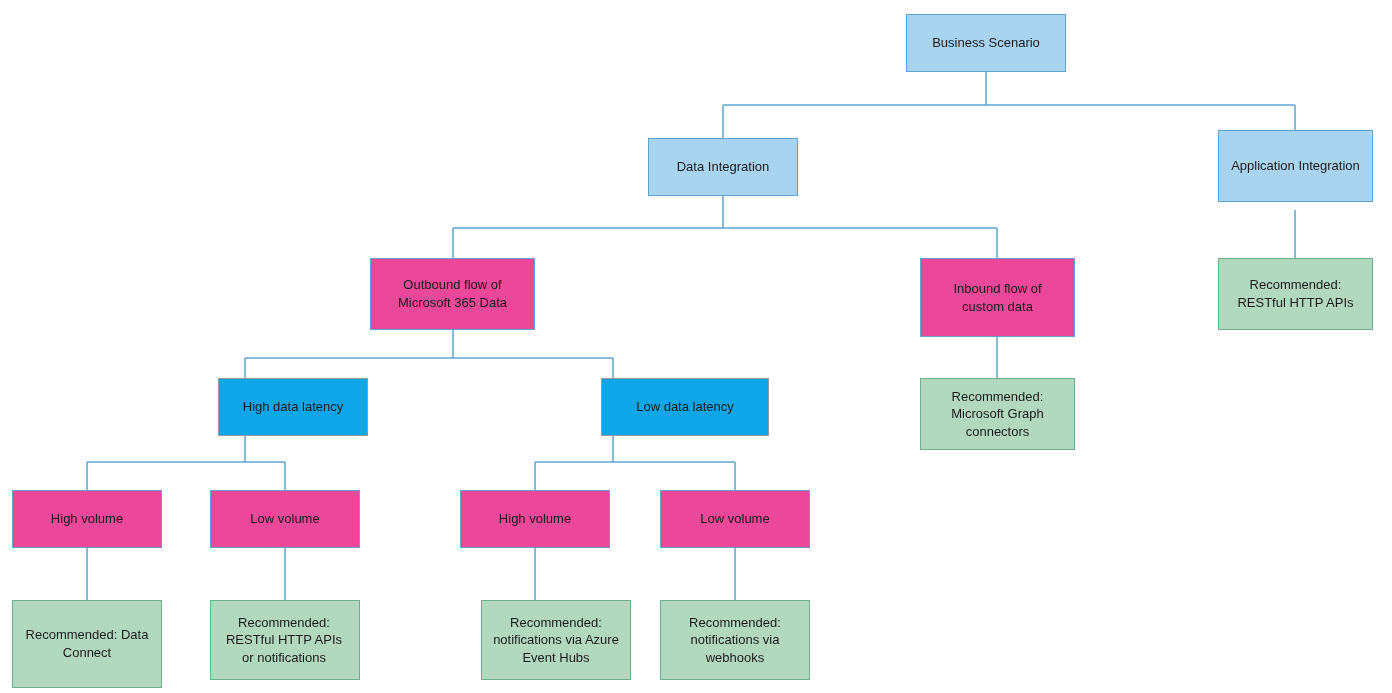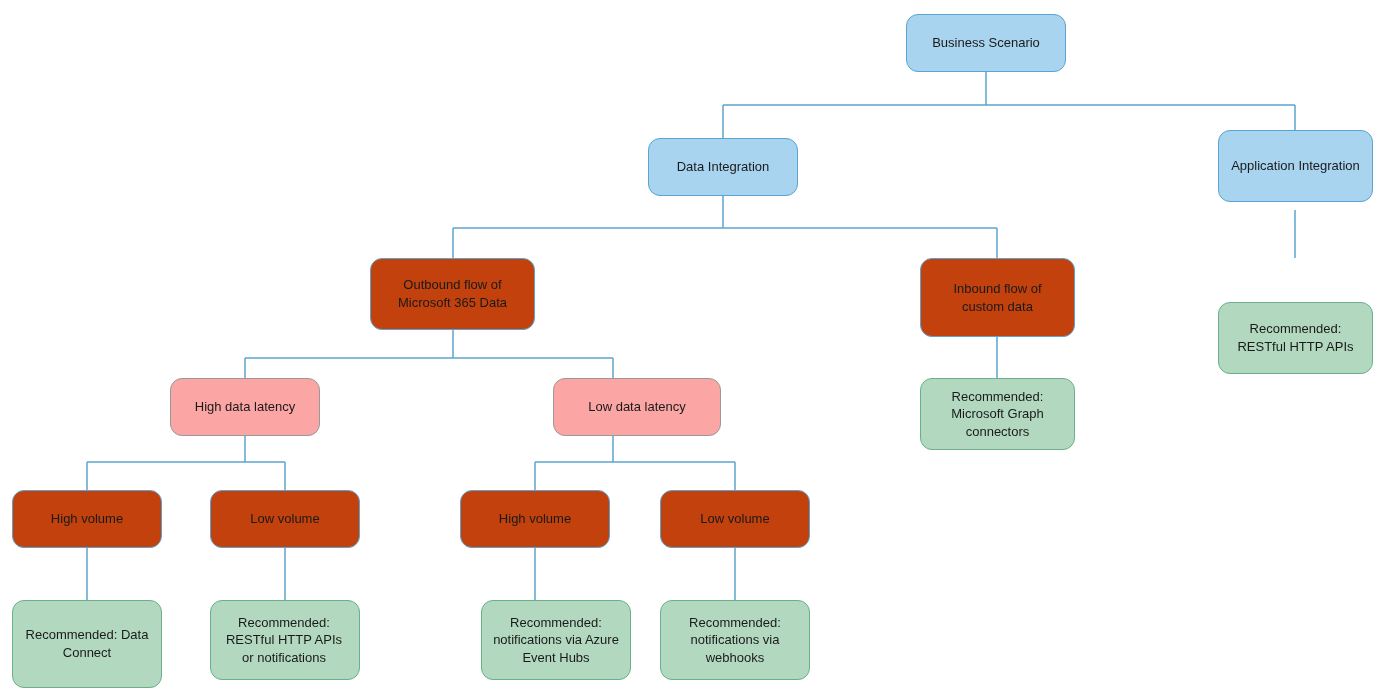--- a/index.html
+++ b/index.html
@@ -18,41 +18,42 @@
     }
     svg.connectors {
       position: absolute;
       top: 0; left: 0;
       width: 1392px;
       height: 693px;
       pointer-events: none;
     }
     .node {
       position: absolute;
-      border-radius: 12px;
+      border-radius: 0;
       display: flex;
       align-items: center;
       justify-content: center;
       text-align: center;
       padding: 8px 10px;
       line-height: 1.35;
       font-weight: 500;
     }
     .node-blue {
       background: #a8d4f0;
       border: 1.5px solid #5ba4cf;
       color: #1a1a1a;
     }
     .node-gray {
-      background: #fca5a5;
+      background: #0ea5e9;
       border: 1.5px solid #999;
       color: #1a1a1a;
+      margin-left: 48px;
     }
     .node-lightblue {
-      background: #c2410c;
+      background: #ec4899;
       border: 1.5px solid #5ba4cf;
       color: #1a1a1a;
     }
     .node-green {
       background: #b2d9c0;
       border: 1.5px solid #6ab08a;
       color: #1a1a1a;
     }
   </style>
 </head>
@@ -114,21 +115,21 @@
   </div>
 
   <div class="node node-lightblue" style="left:370px;top:258px;width:165px;height:72px;">
     <span>Outbound flow of Microsoft 365 Data</span>
   </div>
 
   <div class="node node-lightblue" style="left:920px;top:258px;width:155px;height:79px;">
     <span>Inbound flow of custom data</span>
   </div>
 
-  <div class="node node-green" style="left:1218px;top:258px;width:155px;height:72px;margin-top:44px;">
+  <div class="node node-green" style="left:1218px;top:258px;width:155px;height:72px;">
     <span>Recommended: RESTful HTTP APIs</span>
   </div>
 
   <div class="node node-gray" style="left:170px;top:378px;width:150px;height:58px;">
     <span>High data latency</span>
   </div>
 
   <div class="node node-gray" style="left:553px;top:378px;width:168px;height:58px;">
     <span>Low data latency</span>
   </div>

